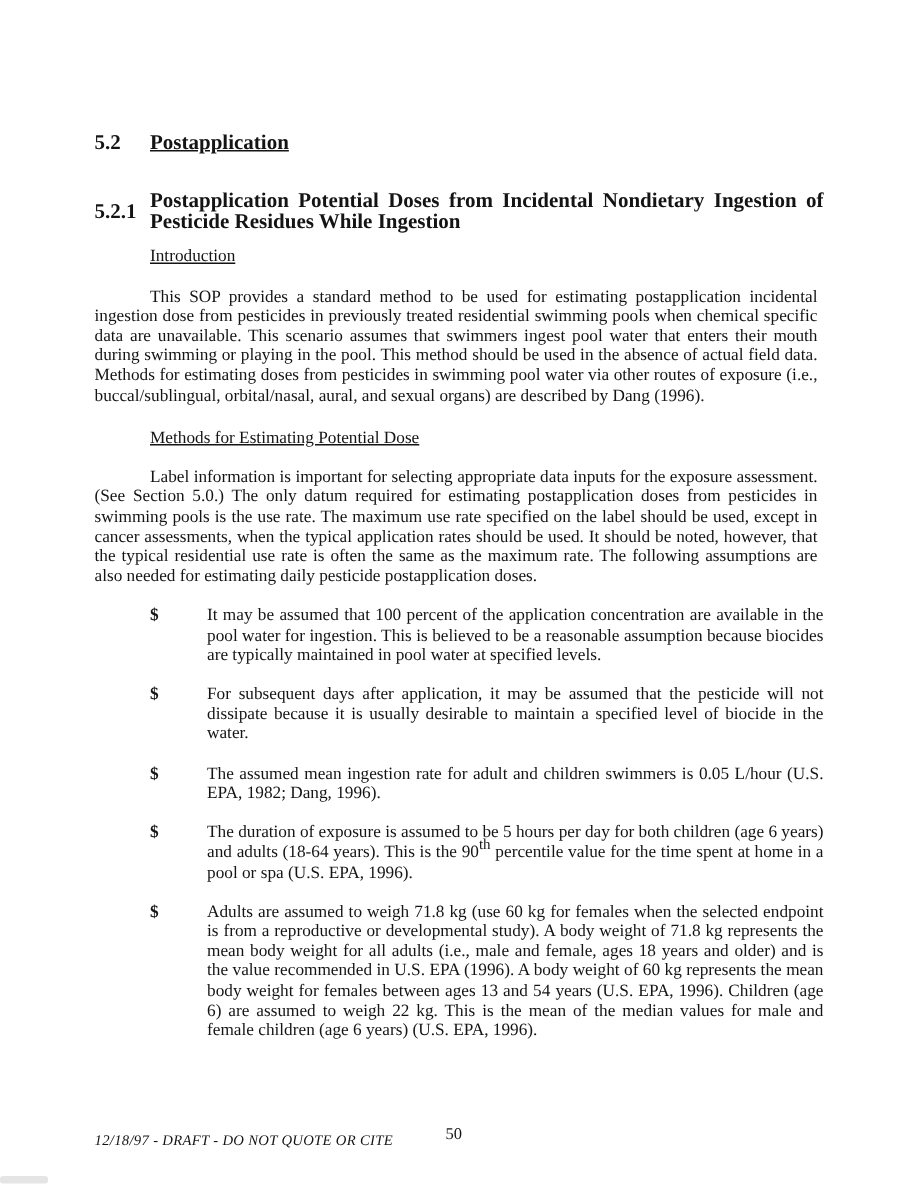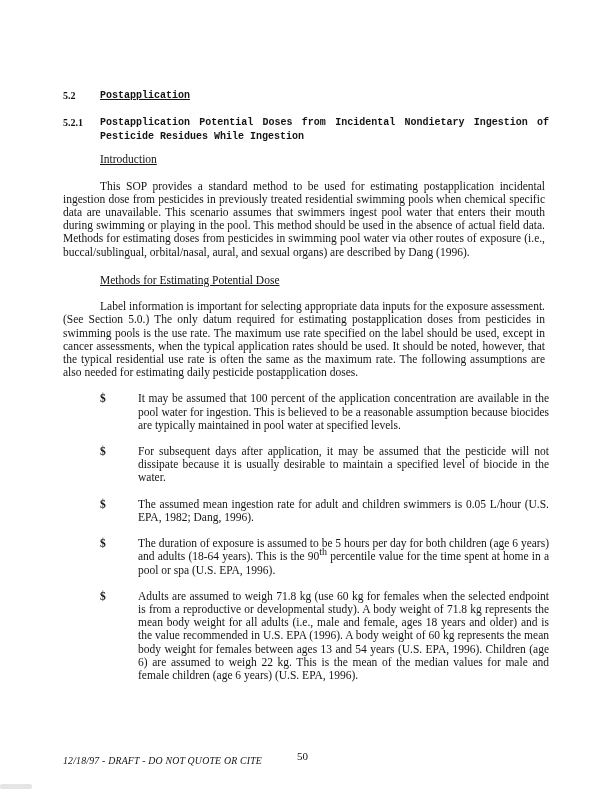--- a/index.html
+++ b/index.html
@@ -12,27 +12,28 @@
     overflow: hidden;
   }
   .page {
     position: absolute; inset: 0;
     box-sizing: border-box;
     padding: 89px 62px 0 63px;
   }
   .heading-row {
     display: flex;
     font-weight: bold;
-    font-size: 10px;
+    font-size: 14px;
     line-height: 13.4px;
+    align-items: center;
   }
   .heading-row .hnum { flex: 0 0 37px; }
-  .heading-row .htitle { flex: 1; text-align: justify; font-family: Liberation Mono, monospace; }
+  .heading-row .htitle { flex: 1; text-align: justify; }
   .underline { text-decoration: underline; }
-  .sect-gap { margin-top: 14px; }
+  .sect-gap { margin-top: 26px; }
   .subhead {
     margin: 10px 0 0 37px;
     font-weight: normal;
     font-size: 11.5px;
     line-height: 13.4px;
   }
   .methods-head { margin-top: 15px; }
   .body-par {
     margin: 13px 4px 0 0;
     font-size: 11.5px;

